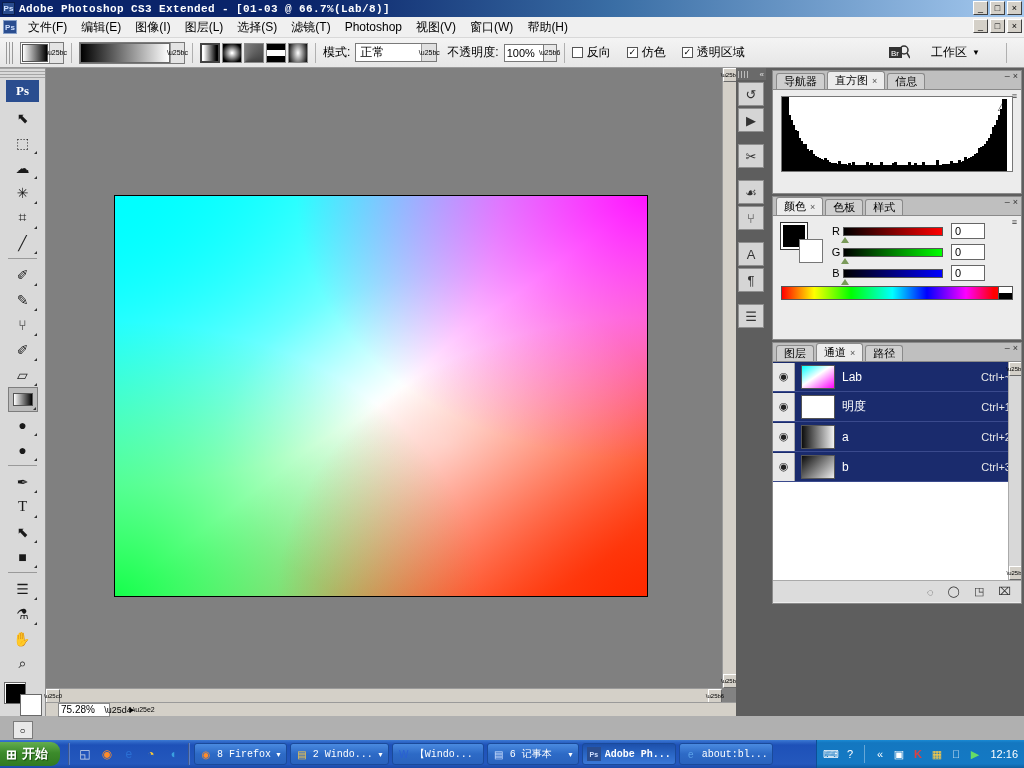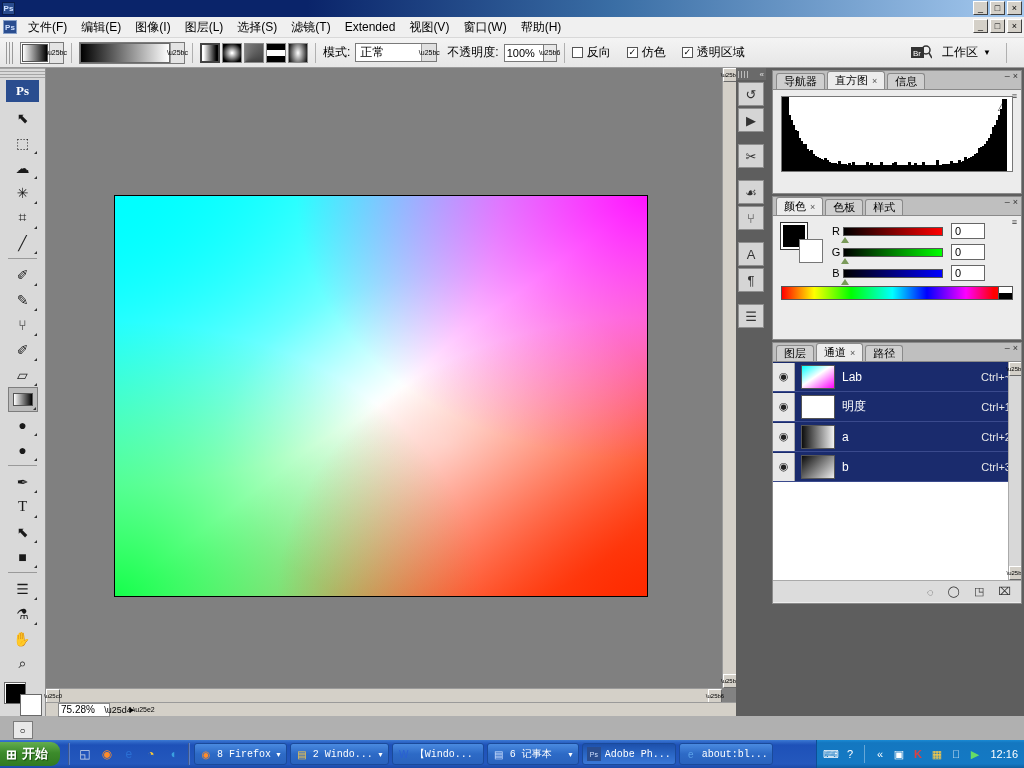--- a/index.html
+++ b/index.html
@@ -296,54 +296,55 @@
   }
   .tb-sep { width:2px;height:22px;background:rgba(255,255,255,.25);margin:0 4px;border-left:1px solid rgba(0,0,0,.3); }
   .ql-icon { width:18px;height:18px;margin:0 2px;display:flex;align-items:center;justify-content:center;font-size:12px; }
   .task-btn {
     height:22px;min-width:92px;max-width:106px;margin-right:3px;padding:0 4px;
     background:linear-gradient(to bottom,#4a8ae0,#2d6ac6 50%,#2a63be);
     border:1px solid #1a4a9a;border-radius:3px;
     display:flex;align-items:center;gap:4px;
     color:#fff;font-size:11px;white-space:nowrap;overflow:hidden;
   }
-  .task-btn.active { background:linear-gradient(to bottom,#1d50ab,#2a66c4 50%,#3a78d8); }
+  .task-btn.active { background:linear-gradient(to bottom,#1d50ab,#2a66c4 50%,#3a78d8);font-weight:bold; }
   .task-btn .ti { width:14px;height:14px;display:flex;align-items:center;justify-content:center;font-size:10px;flex:0 0 auto; }
   .task-btn .tl { overflow:hidden;text-overflow:clip;font-family:"Liberation Mono",monospace;font-size:10px; }
   .task-btn .tc { margin-left:auto;font-size:7px; }
   #tray {
     margin-left:auto;height:28px;display:flex;align-items:center;gap:4px;padding:0 6px;
     background:linear-gradient(to bottom,#1a8ad4 0%,#1477c0 10%,#1479c4 85%,#0f5fa0 100%);
     border-left:1px solid #0d4f96;
   }
   .tray-icon { width:15px;height:15px;display:flex;align-items:center;justify-content:center;font-size:11px;color:#fff; }
   #clock { color:#fff;font-size:11px;margin-left:4px;font-family:"Liberation Sans",sans-serif; }
   .tray-sep { width:1px;height:18px;background:rgba(255,255,255,.35);margin:0 3px; }
 </style>
 </head>
 <body>
 
 <div id="titlebar">
   <div class="ps-logo">Ps</div>
+  <div class="title-text">Adobe Photoshop CS3 Extended - [01-03 @ 66.7%(Lab/8)]</div>
   <div class="winbtns">
     <div class="winbtn">_</div>
     <div class="winbtn">□</div>
     <div class="winbtn">×</div>
   </div>
 </div>
 
 <div id="menubar">
   <div class="ps-mini">Ps</div>
   <div class="menu-item">文件(F)</div>
   <div class="menu-item">编辑(E)</div>
   <div class="menu-item">图像(I)</div>
   <div class="menu-item">图层(L)</div>
   <div class="menu-item">选择(S)</div>
   <div class="menu-item">滤镜(T)</div>
-  <div class="menu-item">Extended</div>
+  <div class="menu-item">Photoshop</div>
   <div class="menu-item">视图(V)</div>
   <div class="menu-item">窗口(W)</div>
   <div class="menu-item">帮助(H)</div>
   <div class="menu-win">
     <div class="winbtn">_</div>
     <div class="winbtn">□</div>
     <div class="winbtn">×</div>
   </div>
 </div>
 
@@ -381,21 +382,21 @@
     <span>反向</span>
   </div>
   <div class="cb-wrap">
     <div class="cbx">✓</div>
     <span>仿色</span>
   </div>
   <div class="cb-wrap">
     <div class="cbx">✓</div>
     <span>透明区域</span>
   </div>
-  <div style="margin-left:auto;display:flex;align-items:center;gap:8px;padding-right:10px;">
+  <div style="margin-left:auto;display:flex;align-items:center;gap:19px;padding-right:10px;">
     <div class="br-btn">
       <svg width="22" height="18" viewBox="0 0 22 18">
         <rect x="1" y="3" width="13" height="11" fill="#333"></rect>
         <text x="3" y="12" font-size="8" fill="#fff" font-family="Liberation Sans">Br</text>
         <circle cx="16" cy="6" r="4" fill="none" stroke="#333" stroke-width="1.5"></circle>
         <line x1="19" y1="9" x2="22" y2="14" stroke="#333" stroke-width="1.5"></line>
       </svg>
     </div>
     <div class="ws-btn">
       <span>工作区</span>

